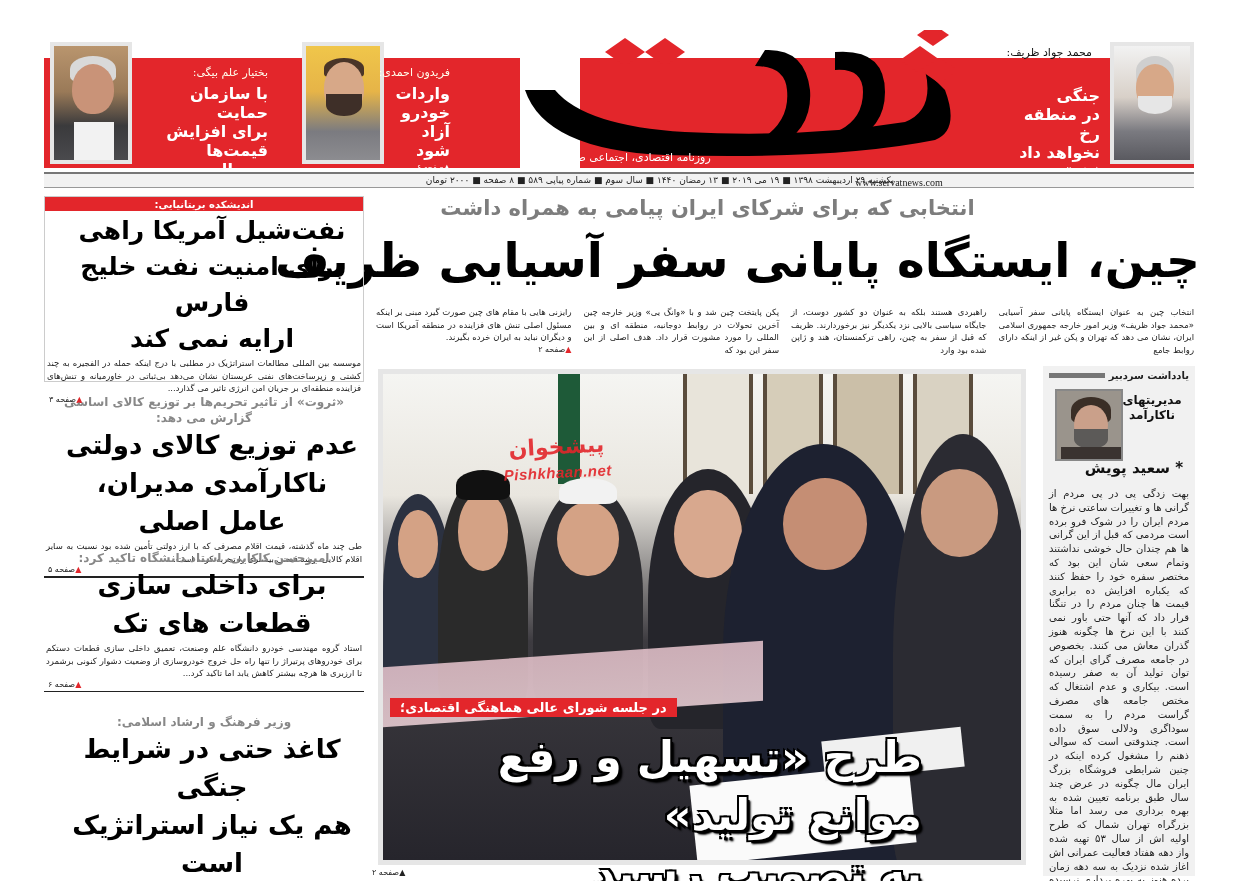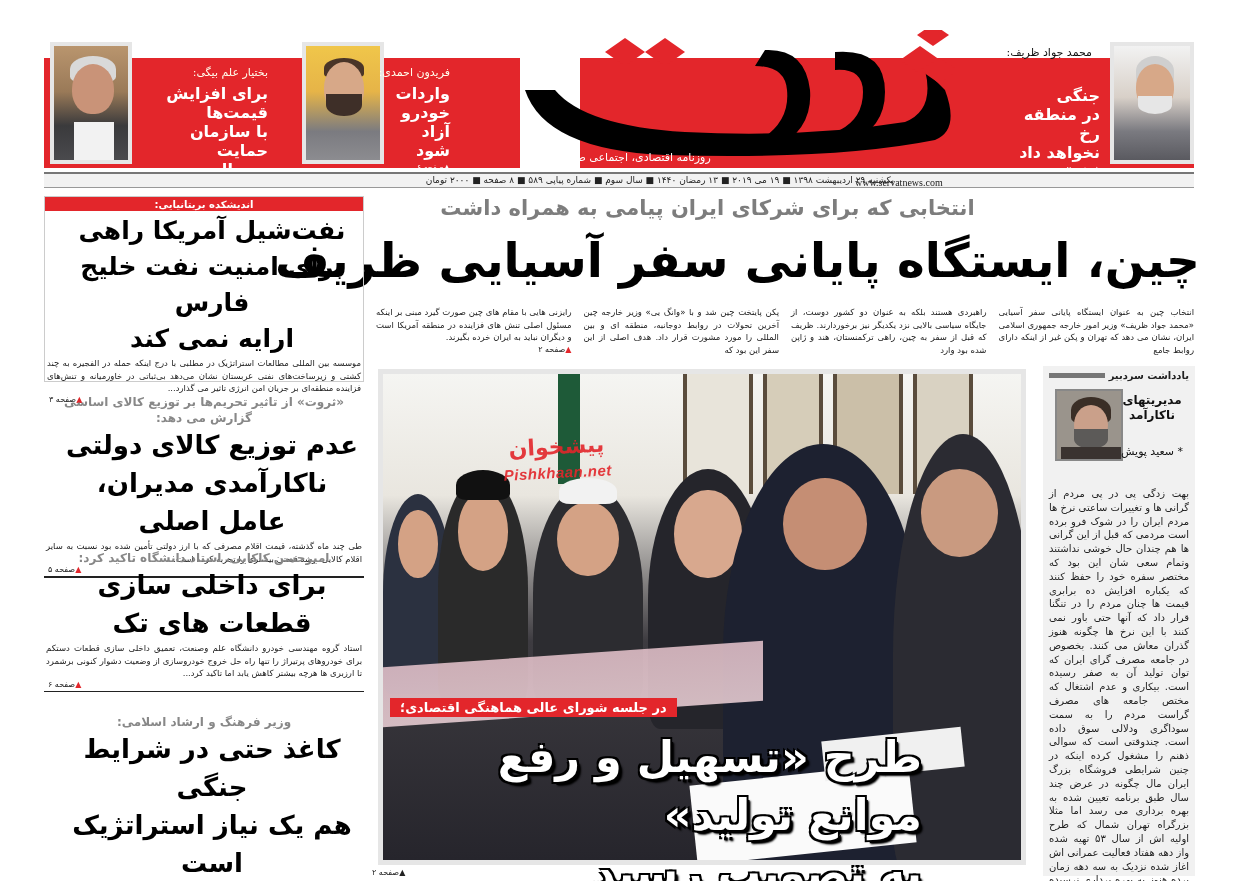--- a/index.html
+++ b/index.html
@@ -71,21 +71,21 @@
     text-shadow: 3px 3px 0 #000, -2px 2px 0 #000, 2px -2px 0 #000, -2px -2px 0 #000, 4px 4px 2px #000; }
   .photo-pg { position: absolute; left: 372px; top: 868px; font-size: 8px; color: #222; }
 
   
   .editorial { position: absolute; left: 1043px; top: 366px; width: 152px; height: 510px; background: #f1f1f1; padding: 4px 6px; }
   .ed-label { font-size: 10px; font-weight: bold; color: #222; display: flex; align-items: center; gap: 4px; }
   .ed-label .bar { flex: 1; height: 5px; background: #777; }
   .ed-top { position: relative; height: 98px; margin-top: 8px; }
   .ed-portrait { position: absolute; left: 6px; top: 0; width: 68px; height: 72px; background: #9a948c; border: 2px solid #888; overflow: hidden; }
   .ed-title { position: absolute; right: 6px; top: 4px; width: 62px; font-size: 12px; font-weight: bold; line-height: 15px; text-align: center; color: #111; }
-  .ed-author { position: absolute; right: 6px; top: 56px; font-size: 11px; font-weight: normal; color: #111; }
+  .ed-author { position: absolute; right: 6px; top: 70px; font-size: 15px; font-weight: bold; color: #111; }
   .ed-body { font-size: 10px; line-height: 13.8px; color: #222; text-align: justify; }
   .ed-cont { font-size: 8px; color: #222; margin-top: 2px; }
 </style>
 </head>
 <body>
 
 <div class="red-band"></div>
 <div class="white-gap"></div>
 
 <div class="photo-box" style="left:1110px; top:42px; width:84px; height:122px;">
@@ -125,22 +125,22 @@
 <div class="photo-box" style="left:50px; top:42px; width:82px; height:122px;">
   <div class="photo ph-1">
     <div class="hair" style="left:16px; top:10px; width:46px; height:26px; background:#d9d9d9;"></div>
     <div class="face" style="left:18px; top:18px; width:42px; height:50px; background:#c99378;"></div>
     <div class="abs" style="left:20px; top:76px; width:40px; height:40px; background:#f2f2f2;"></div>
   </div>
 </div>
 <div class="teaser" style="left:138px; top:66px; width:130px;">
   <div class="who" style="position:absolute; top:-0px; right:0; white-space:nowrap;">بختیار علم بیگی:</div>
   <div class="head" style="margin-top:18px;">
+    <div>با سازمان حمایت</div>
     <div>برای افزایش قیمت‌ها</div>
-    <div>با سازمان حمایت</div>
     <div>در حال مذاکره‌ایم</div>
   </div>
   <div class="pg">▲صفحه ۵</div>
 </div>
 
 <div class="logo-wrap">
   <svg width="470" height="150" viewBox="0 0 470 150">
 
     <path d="M20,60 Q40,120 160,125 Q330,130 430,110 Q455,100 440,60 L420,40 Q430,80 400,92 Q300,108 180,102 Q80,96 50,60 Z" fill="#000"></path>
 

